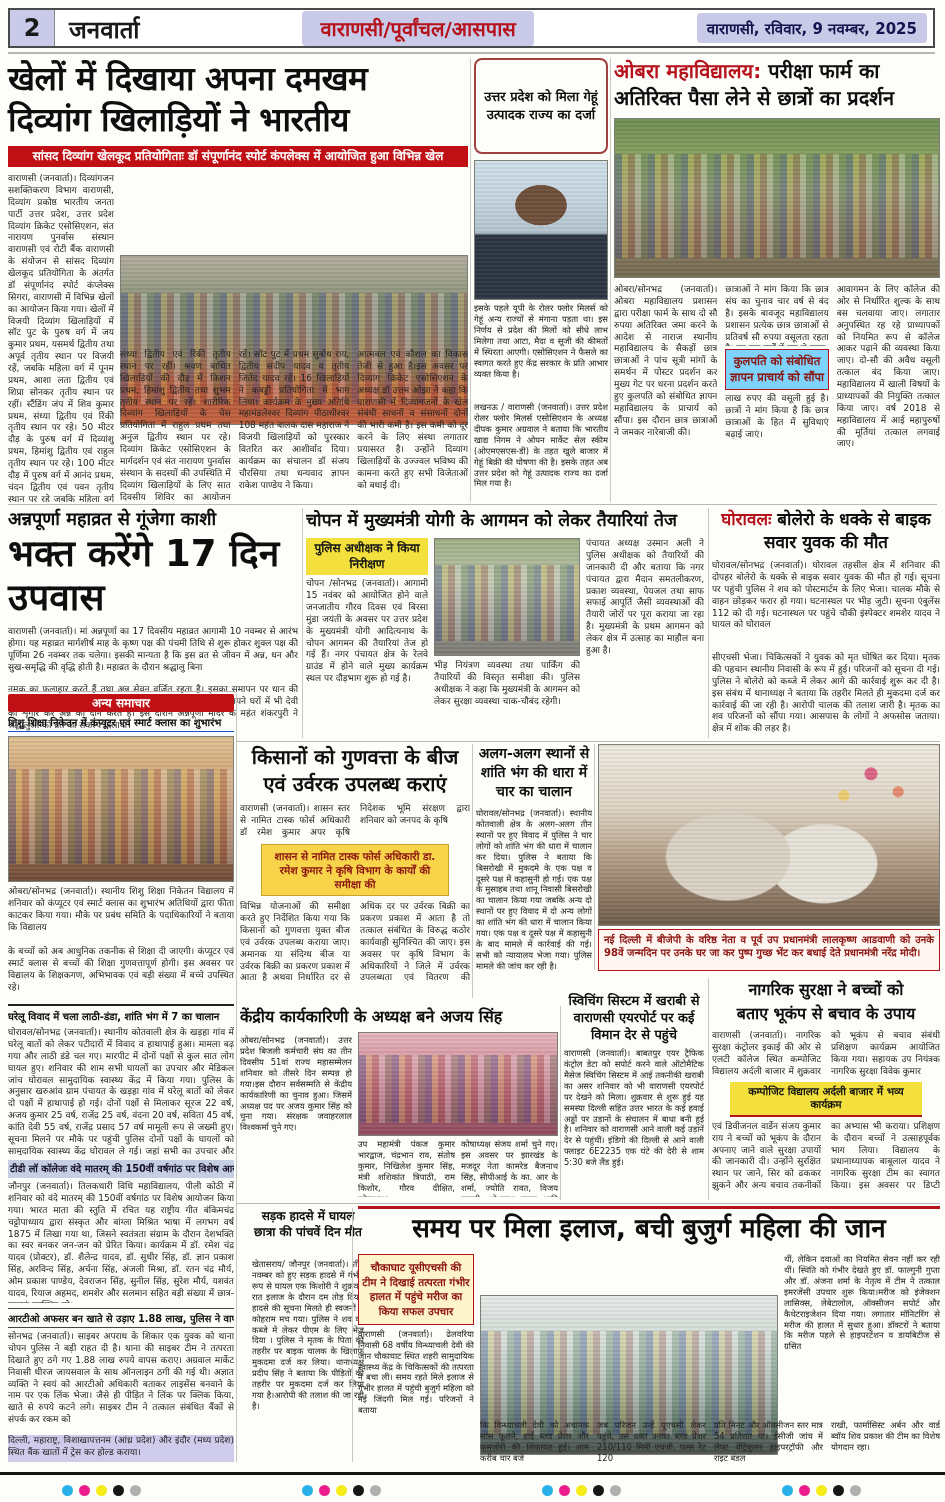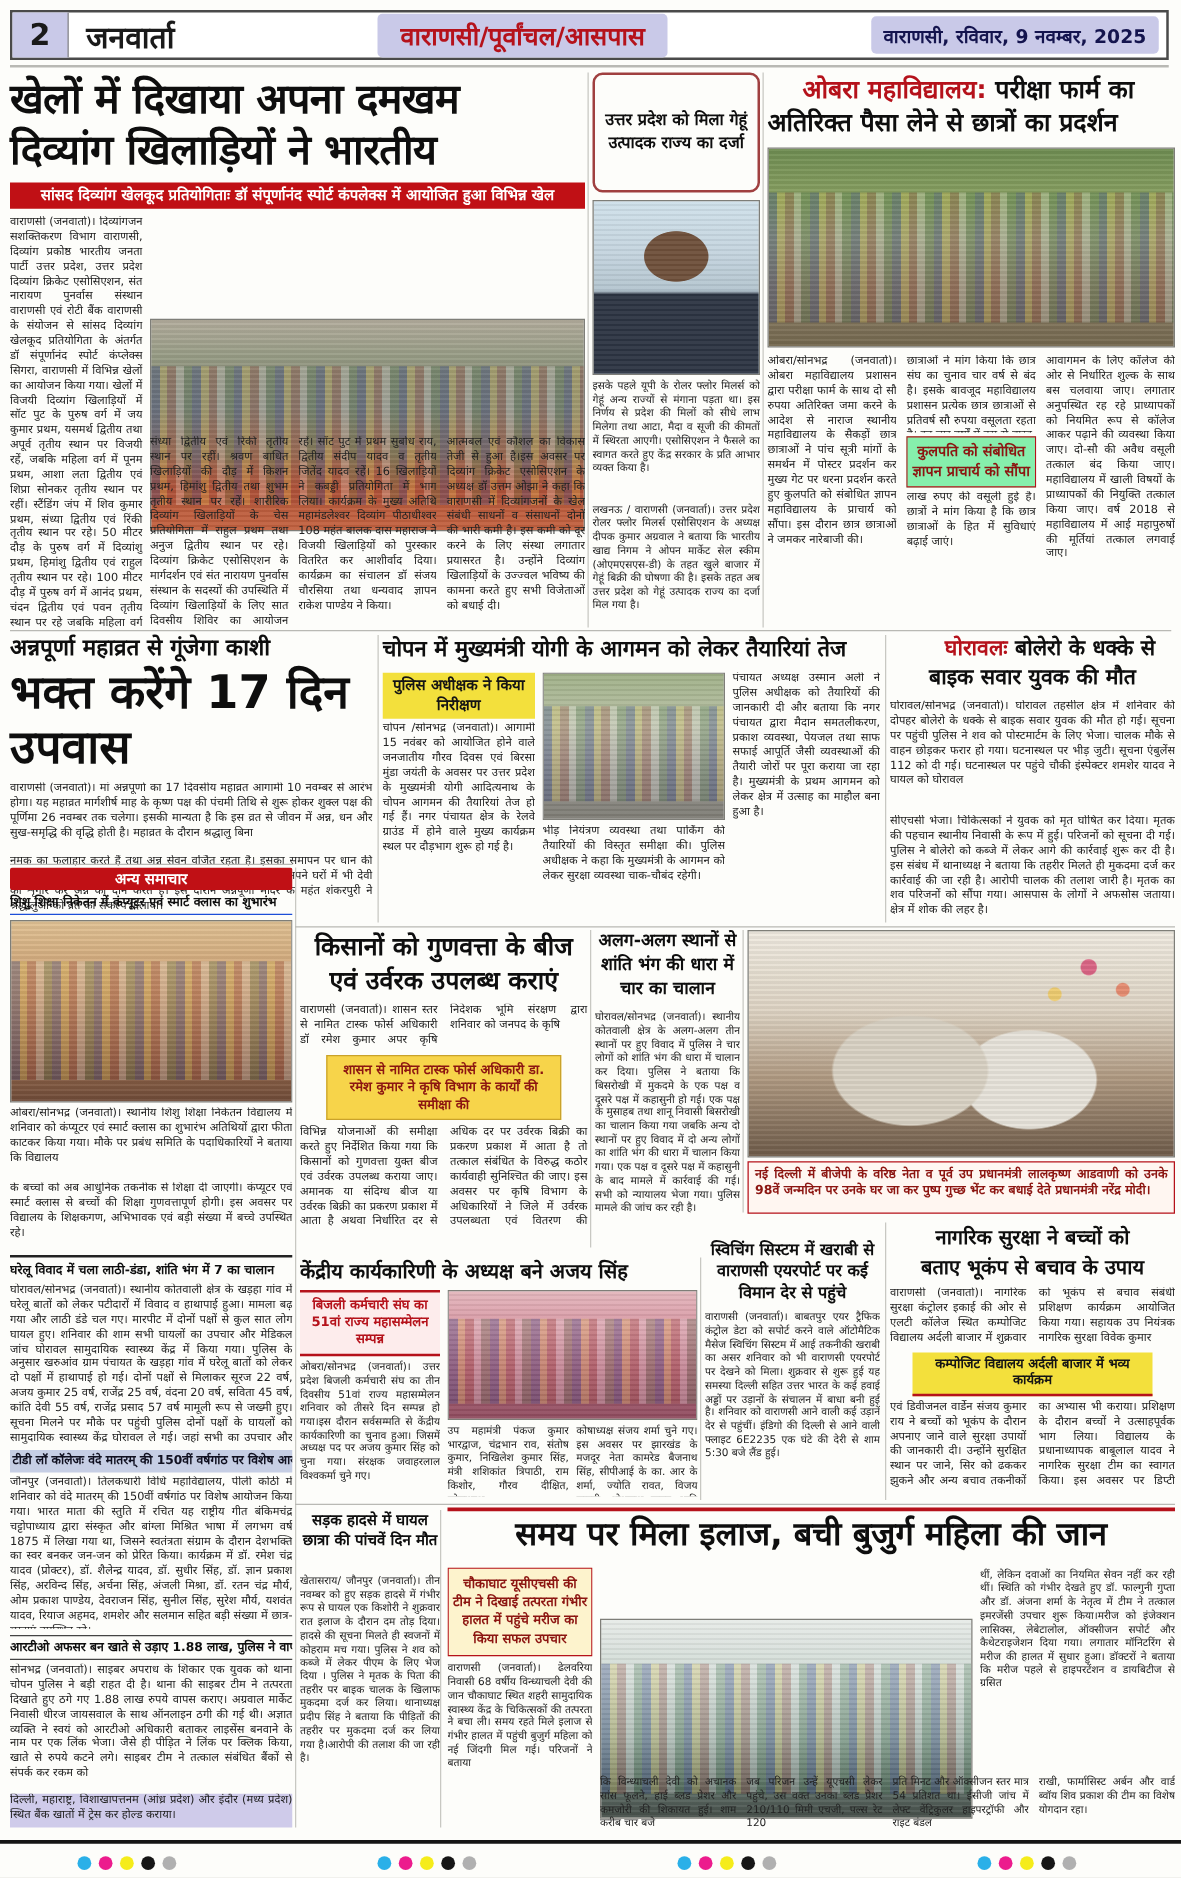--- a/index.html
+++ b/index.html
@@ -11,21 +11,21 @@
   .paper-name{font-size:24px;font-weight:800;margin-left:14px;letter-spacing:0;}
   .sec-box{background:var(--lavender);color:var(--accent-red);font-size:20px;font-weight:800;padding:4px 18px;border-radius:4px;margin:0 auto;}
   .date-box{background:var(--lavender);color:#14144e;font-size:15px;font-weight:800;padding:5px 10px;border-radius:4px;margin-right:6px;}
   .rule-h{background:#b9b9b4;height:1px;}
   .rule-v{background:#c8c8c2;width:1px;}
   
   .body{font-size:9px;line-height:1.32;text-align:justify;overflow:hidden;color:#222;}
   .body-sm{font-size:8.4px;line-height:1.3;text-align:justify;overflow:hidden;color:#222;}
   .hl-lav{background:var(--highlight-lavender);}
   h1,h2,h3,h4{margin:0;color:#0e0e0e;}
-  .red{color:var(--accent-red);margin-left:28px;}
+  .red{color:var(--accent-red);}
   
   .photo{position:relative;border:1px solid #7e7e78;box-sizing:border-box;overflow:hidden;}
   .crowd::before{content:'';position:absolute;left:0;right:0;top:22%;bottom:12%;
     background:repeating-linear-gradient(90deg,rgba(40,60,130,.30) 0 7px,rgba(230,200,80,.26) 7px 13px,rgba(150,60,50,.26) 13px 20px,rgba(245,245,245,.22) 20px 26px,rgba(60,110,70,.24) 26px 33px);}
   .photo::after{content:'';position:absolute;inset:0;background:repeating-linear-gradient(0deg,rgba(255,255,255,.05) 0 2px,rgba(0,0,0,.05) 2px 4px);}
   .ph-sports{background:linear-gradient(180deg,#b3ad9d 0,#979c85 18%,#8a8d7a 26%,#86887b 42%,#9b7a5e 64%,#b85a3c 80%,#c2613f 100%);}
   .ph-portrait{background:linear-gradient(180deg,#cfe0ea 0,#c4d4de 30%,#8da0ac 100%);}
   .ph-portrait::before{content:'';position:absolute;inset:0;
     background:radial-gradient(ellipse 32% 24% at 50% 32%,#6e4f3a 0 60%,transparent 62%),linear-gradient(180deg,transparent 52%,#2c3442 54%);}
   .ph-obra{background:linear-gradient(180deg,#6f8d52 0,#89a062 25%,#9aa07b 45%,#8d8167 70%,#74684f 100%);}
@@ -35,21 +35,21 @@
   .ph-modi::before{content:'';position:absolute;inset:0;background:
     radial-gradient(circle at 80% 16%,rgba(216,80,120,.85) 0 6px,transparent 7px),
     radial-gradient(circle at 88% 26%,rgba(230,120,90,.8) 0 5px,transparent 6px),
     radial-gradient(circle at 72% 28%,rgba(240,200,90,.8) 0 5px,transparent 6px),
     radial-gradient(ellipse 30% 40% at 38% 62%,#d9d2c4 0 60%,transparent 62%),
     radial-gradient(ellipse 26% 36% at 66% 66%,#e7e3da 0 60%,transparent 62%);}
   .ph-ajay{background:linear-gradient(180deg,#e4b7bd 0,#d593a0 30%,#b96c7f 60%,#8e4b5e 100%);}
   .ph-hosp{background:linear-gradient(180deg,#e7ebe8 0,#cdd8d2 30%,#9fb0a8 60%,#5f6f68 85%,#474f4a 100%);}
   
   .band-red{background:var(--band-red);color:#fff;font-weight:800;text-align:center;}
-  .box-red{border:1.5px solid var(--accent-red);background:#86efac;color:#8c1511;font-weight:800;text-align:center;}
+  .box-red{border:1.5px solid var(--accent-red);background:#7dd3fc;color:#8c1511;font-weight:800;text-align:center;}
   .box-yellow{background:var(--highlight-yellow);color:#141414;font-weight:800;text-align:center;}
   .band-blue{background:var(--band-blue);color:#101020;font-weight:800;}
   .cols2{display:flex;gap:8px;flex-direction:column;}
   .cols2>div{flex:1;}
   .multicol2{columns:2;column-gap:10px;}
   .span-all{column-span:all;}
   
   .dot{display:inline-block;width:11px;height:11px;border-radius:50%;margin-right:6px;vertical-align:middle;}
 </style>
 </head>
@@ -194,21 +194,20 @@
 
   <section class="abs" style="left:598px;top:744px;width:342px;height:230px;">
     <div class="photo ph-modi" style="width:342px;height:182px;box-sizing:border-box;"></div>
     <div style="margin-top:3px;border:1.5px solid var(--accent-red);background:#fff6f1;color:#8c1511;font-size:10px;line-height:1.32;font-weight:700;text-align:justify;padding:3px 5px;height:34px;overflow:hidden;box-sizing:content-box;">नई दिल्ली में बीजेपी के वरिष्ठ नेता व पूर्व उप प्रधानमंत्री लालकृष्ण आडवाणी को उनके 98वें जन्मदिन पर उनके घर जा कर पुष्प गुच्छ भेंट कर बधाई देते प्रधानमंत्री नरेंद्र मोदी।</div>
   </section>
 
   <section class="abs" style="left:240px;top:1006px;width:318px;height:194px;">
     <h3 style="font-size:16px;font-weight:800;line-height:22px;height:22px;white-space:nowrap;overflow:hidden;">केंद्रीय कार्यकारिणी के अध्यक्ष बने अजय सिंह</h3>
     <div style="position:relative;margin-top:4px;height:168px;">
       <div class="abs" style="left:0;top:0;width:112px;height:168px;overflow:hidden;">
-        <div style="border-top:2px solid var(--accent-red);border-bottom:2px solid var(--accent-red);background:#fdecec;color:var(--accent-red);font-size:10.5px;line-height:1.3;font-weight:800;text-align:center;padding:4px 2px;">बिजली कर्मचारी संघ का 51वां राज्य महासम्मेलन सम्पन्न</div>
         <div class="body-sm" style="margin-top:3px;height:112px;">ओबरा/सोनभद्र (जनवार्ता)। उत्तर प्रदेश बिजली कर्मचारी संघ का तीन दिवसीय 51वां राज्य महासम्मेलन शनिवार को तीसरे दिन सम्पन्न हो गया।इस दौरान सर्वसम्मति से केंद्रीय कार्यकारिणी का चुनाव हुआ। जिसमें अध्यक्ष पद पर अजय कुमार सिंह को चुना गया। संरक्षक जवाहरलाल विश्वकर्मा चुने गए।</div>
       </div>
       <div class="abs" style="left:118px;top:0;width:200px;height:168px;overflow:hidden;">
         <div class="photo crowd ph-ajay" style="width:200px;height:104px;box-sizing:border-box;"></div>
         <div style="display:flex;gap:6px;margin-top:3px;height:58px;">
           <div class="body-sm" style="flex:1">उप महामंत्री पंकज कुमार भारद्वाज, चंद्रभान राव, संतोष कुमार, निखिलेश कुमार सिंह, मंत्री शशिकांत त्रिपाठी, राम किशोर, गौरव दीक्षित, कोषाध्यक्ष</div>
           <div class="body-sm" style="flex:1">कोषाध्यक्ष संजय शर्मा चुने गए।इस अवसर पर झारखंड के मजदूर नेता कामरेड बैजनाथ सिंह, सीपीआई के का. आर के शर्मा, ज्योति रावत, विजय साहनी, शोभनाथ यादव आदि लोग उपस्थित रहे।</div>
         </div>
       </div>
     </div>
@@ -230,21 +229,21 @@
     </h2>
     <div class="multicol2 body" style="margin-top:4px;height:164px;">
       <span>वाराणसी (जनवार्ता)। नागरिक सुरक्षा कंट्रोलर इकाई की ओर से एलटी कॉलेज स्थित कम्पोजिट विद्यालय अर्दली बाजार में शुक्रवार को भूकंप से बचाव संबंधी प्रशिक्षण कार्यक्रम आयोजित किया गया। सहायक उप नियंत्रक नागरिक सुरक्षा विवेक कुमार</span>
       <div class="span-all box-yellow" style="border-bottom:2px solid var(--accent-red);font-size:10.5px;line-height:1.3;width:82%;margin:4px auto;padding:3px 3px;">कम्पोजिट विद्यालय अर्दली बाजार में भव्य कार्यक्रम</div>
       <span>एवं डिवीजनल वार्डेन संजय कुमार राय ने बच्चों को भूकंप के दौरान अपनाए जाने वाले सुरक्षा उपायों की जानकारी दी। उन्होंने सुरक्षित स्थान पर जाने, सिर को ढककर झुकने और अन्य बचाव तकनीकों का अभ्यास भी कराया। प्रशिक्षण के दौरान बच्चों ने उत्साहपूर्वक भाग लिया। विद्यालय के प्रधानाध्यापक बाबूलाल यादव ने नागरिक सुरक्षा टीम का स्वागत किया। इस अवसर पर डिप्टी डिवीजनल वार्डेन अरविन्द विश्वकर्मा, अंजनी कुमार सिंह,आभा सिंह, चेतना कुमारी, लक्ष्मी चौबे, हालिमा सादिया, सरोज भारती आदि थे।</span>
     </div>
   </section>
 
   <div class="abs rule-h" style="left:236px;top:1203px;width:704px;"></div>
 
-  <section class="abs" style="left:240px;top:1208px;width:112px;height:254px;">
+  <section class="abs" style="left:252px;top:1208px;width:112px;height:254px;">
     <h4 style="font-size:12px;line-height:16px;font-weight:800;text-align:center;height:48px;overflow:hidden;">सड़क हादसे में घायल छात्रा की पांचवें दिन मौत</h4>
     <div class="body-sm" style="margin-top:3px;height:200px;">खेतासराय/ जौनपुर (जनवार्ता)। तीन नवम्बर को हुए सड़क हादसे में गंभीर रूप से घायल एक किशोरी ने शुक्रवार रात इलाज के दौरान दम तोड़ दिया। हादसे की सूचना मिलते ही स्वजनों में कोहराम मच गया। पुलिस ने शव को कब्जे में लेकर पीएम के लिए भेज दिया । पुलिस ने मृतक के पिता की तहरीर पर बाइक चालक के खिलाफ मुकदमा दर्ज कर लिया। थानाध्यक्ष प्रदीप सिंह ने बताया कि पीड़ितों की तहरीर पर मुकदमा दर्ज कर लिया गया है।आरोपी की तलाश की जा रही है।</div>
   </section>
 
   <div class="abs rule-v" style="left:352px;top:1208px;height:254px;"></div>
 
   <section class="abs" style="left:358px;top:1206px;width:582px;height:262px;">
     <div style="height:3px;background:var(--accent-red);"></div>
     <h1 style="font-size:26px;font-weight:800;text-align:center;line-height:38px;height:38px;overflow:hidden;">समय पर मिला इलाज, बची बुजुर्ग महिला की जान</h1>
     <div class="abs" style="left:0;top:48px;width:116px;height:212px;overflow:hidden;">

